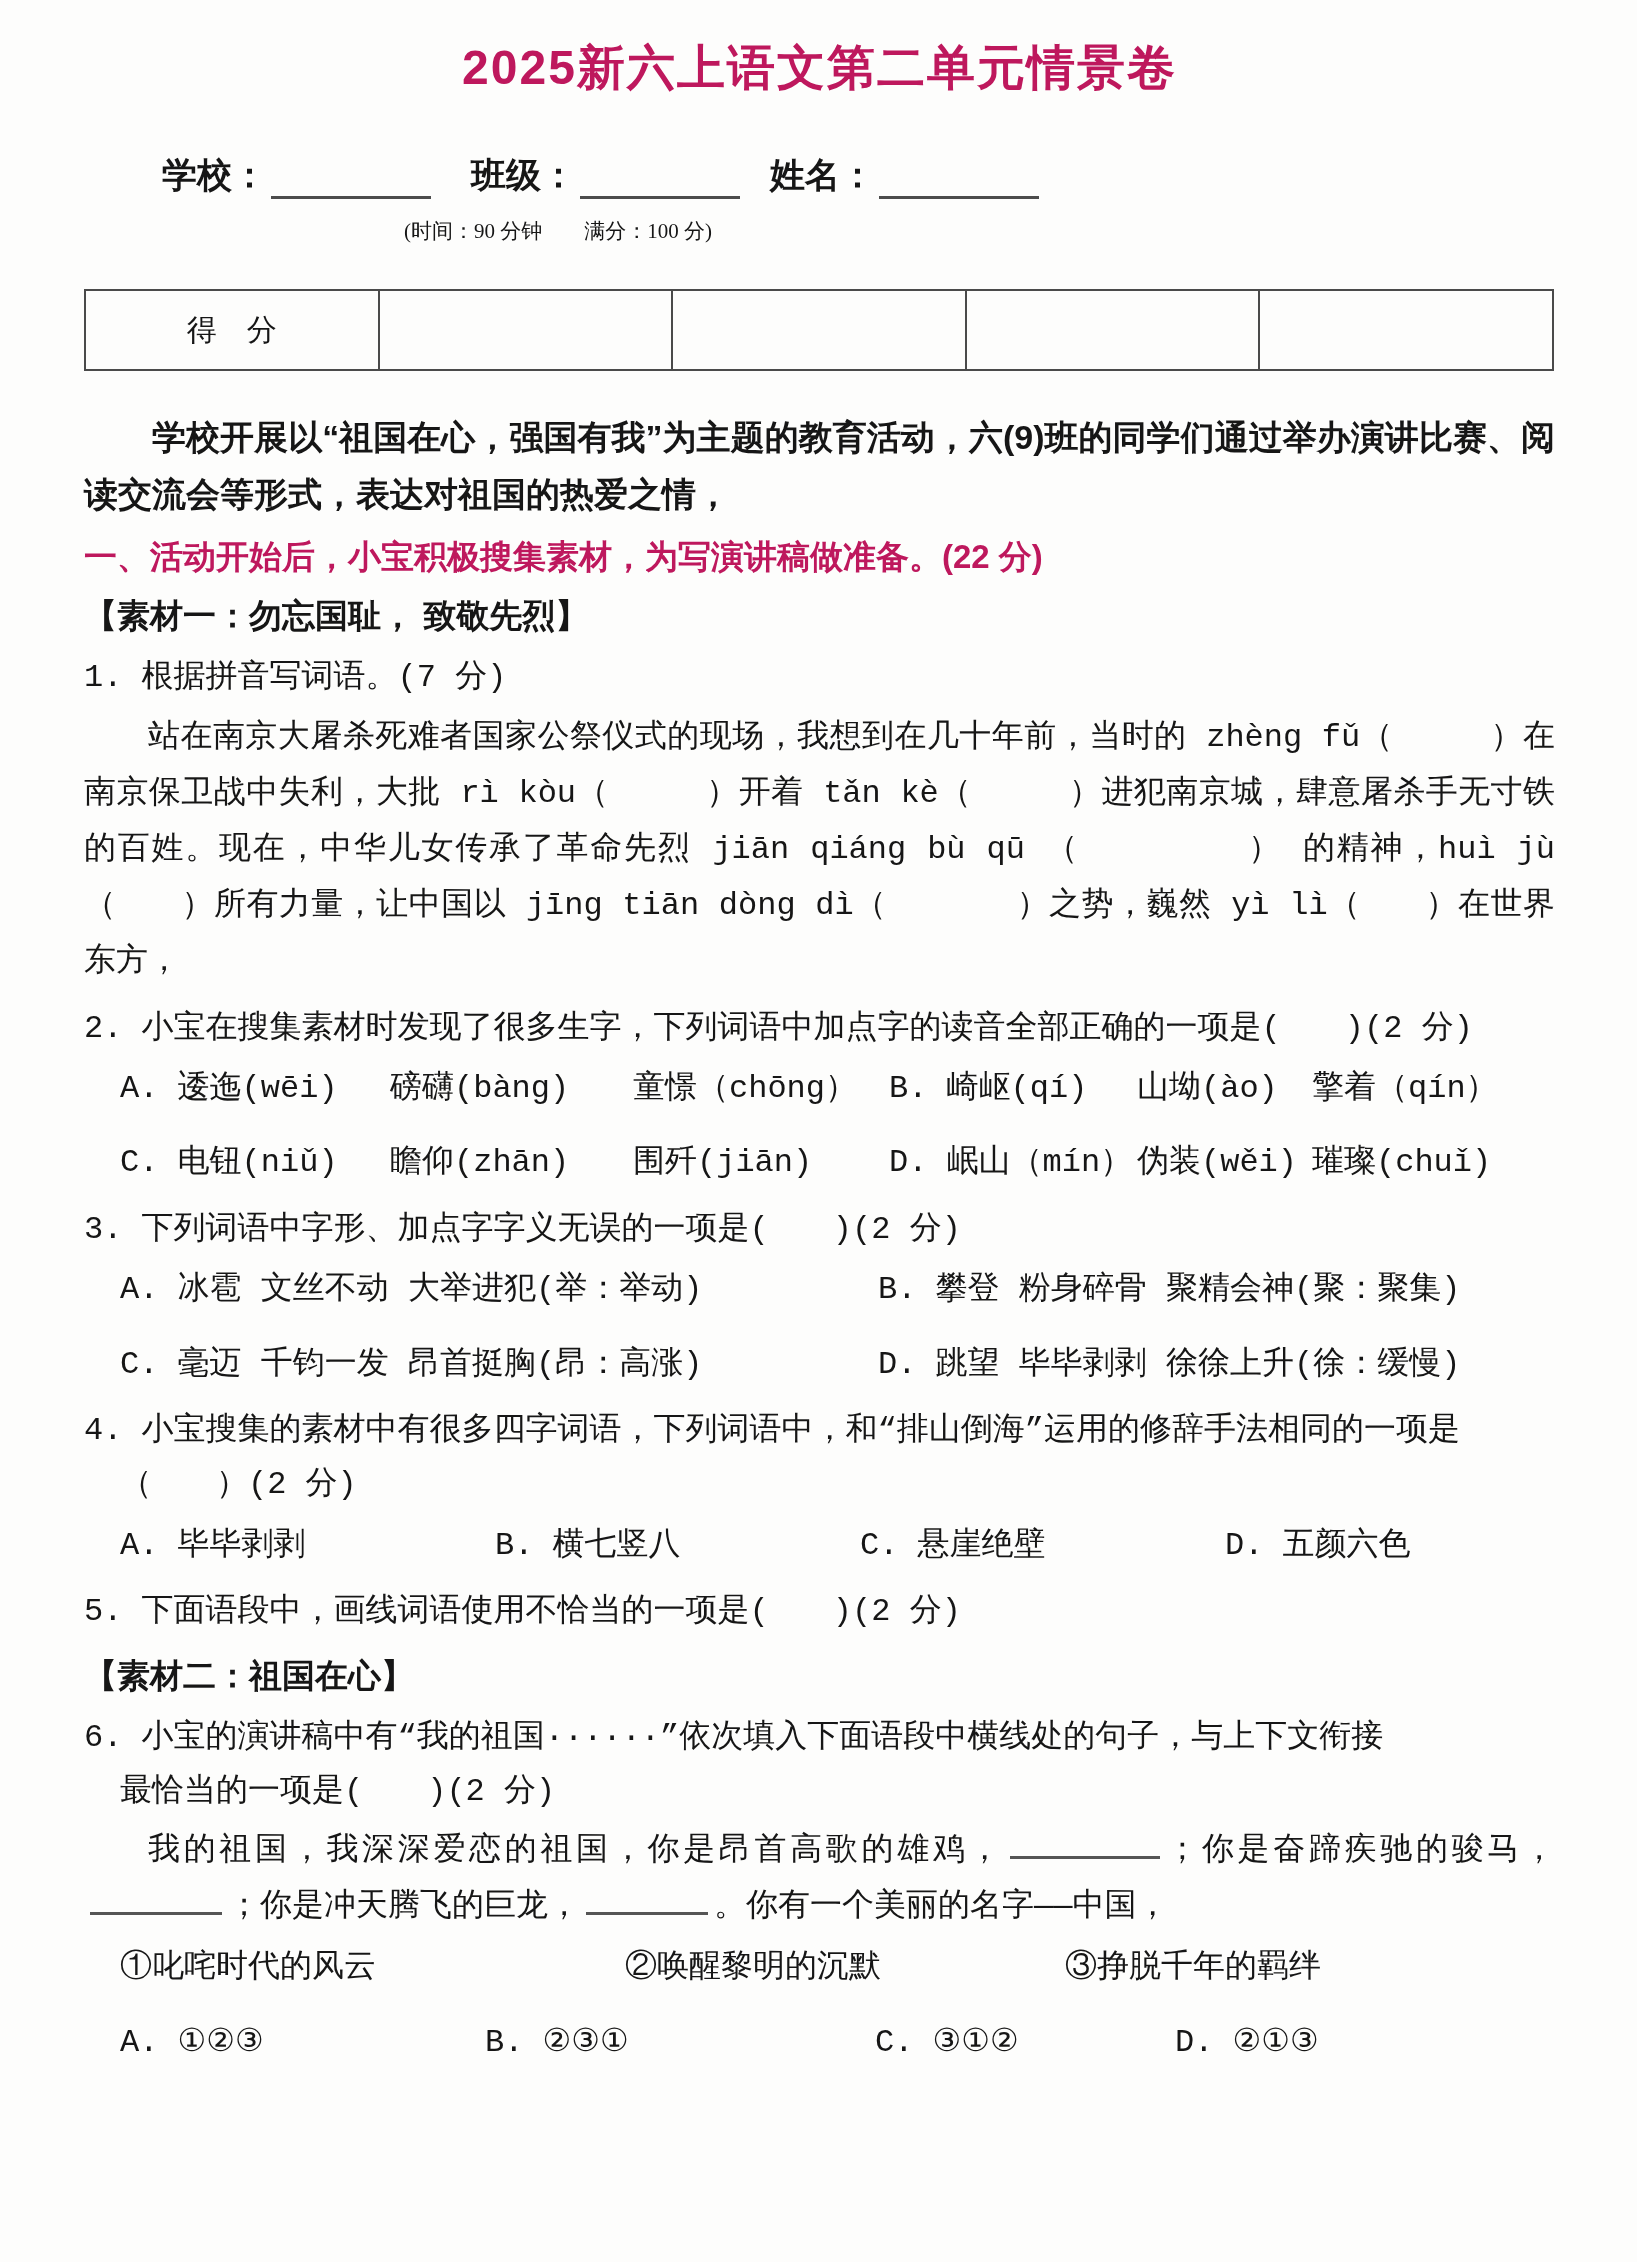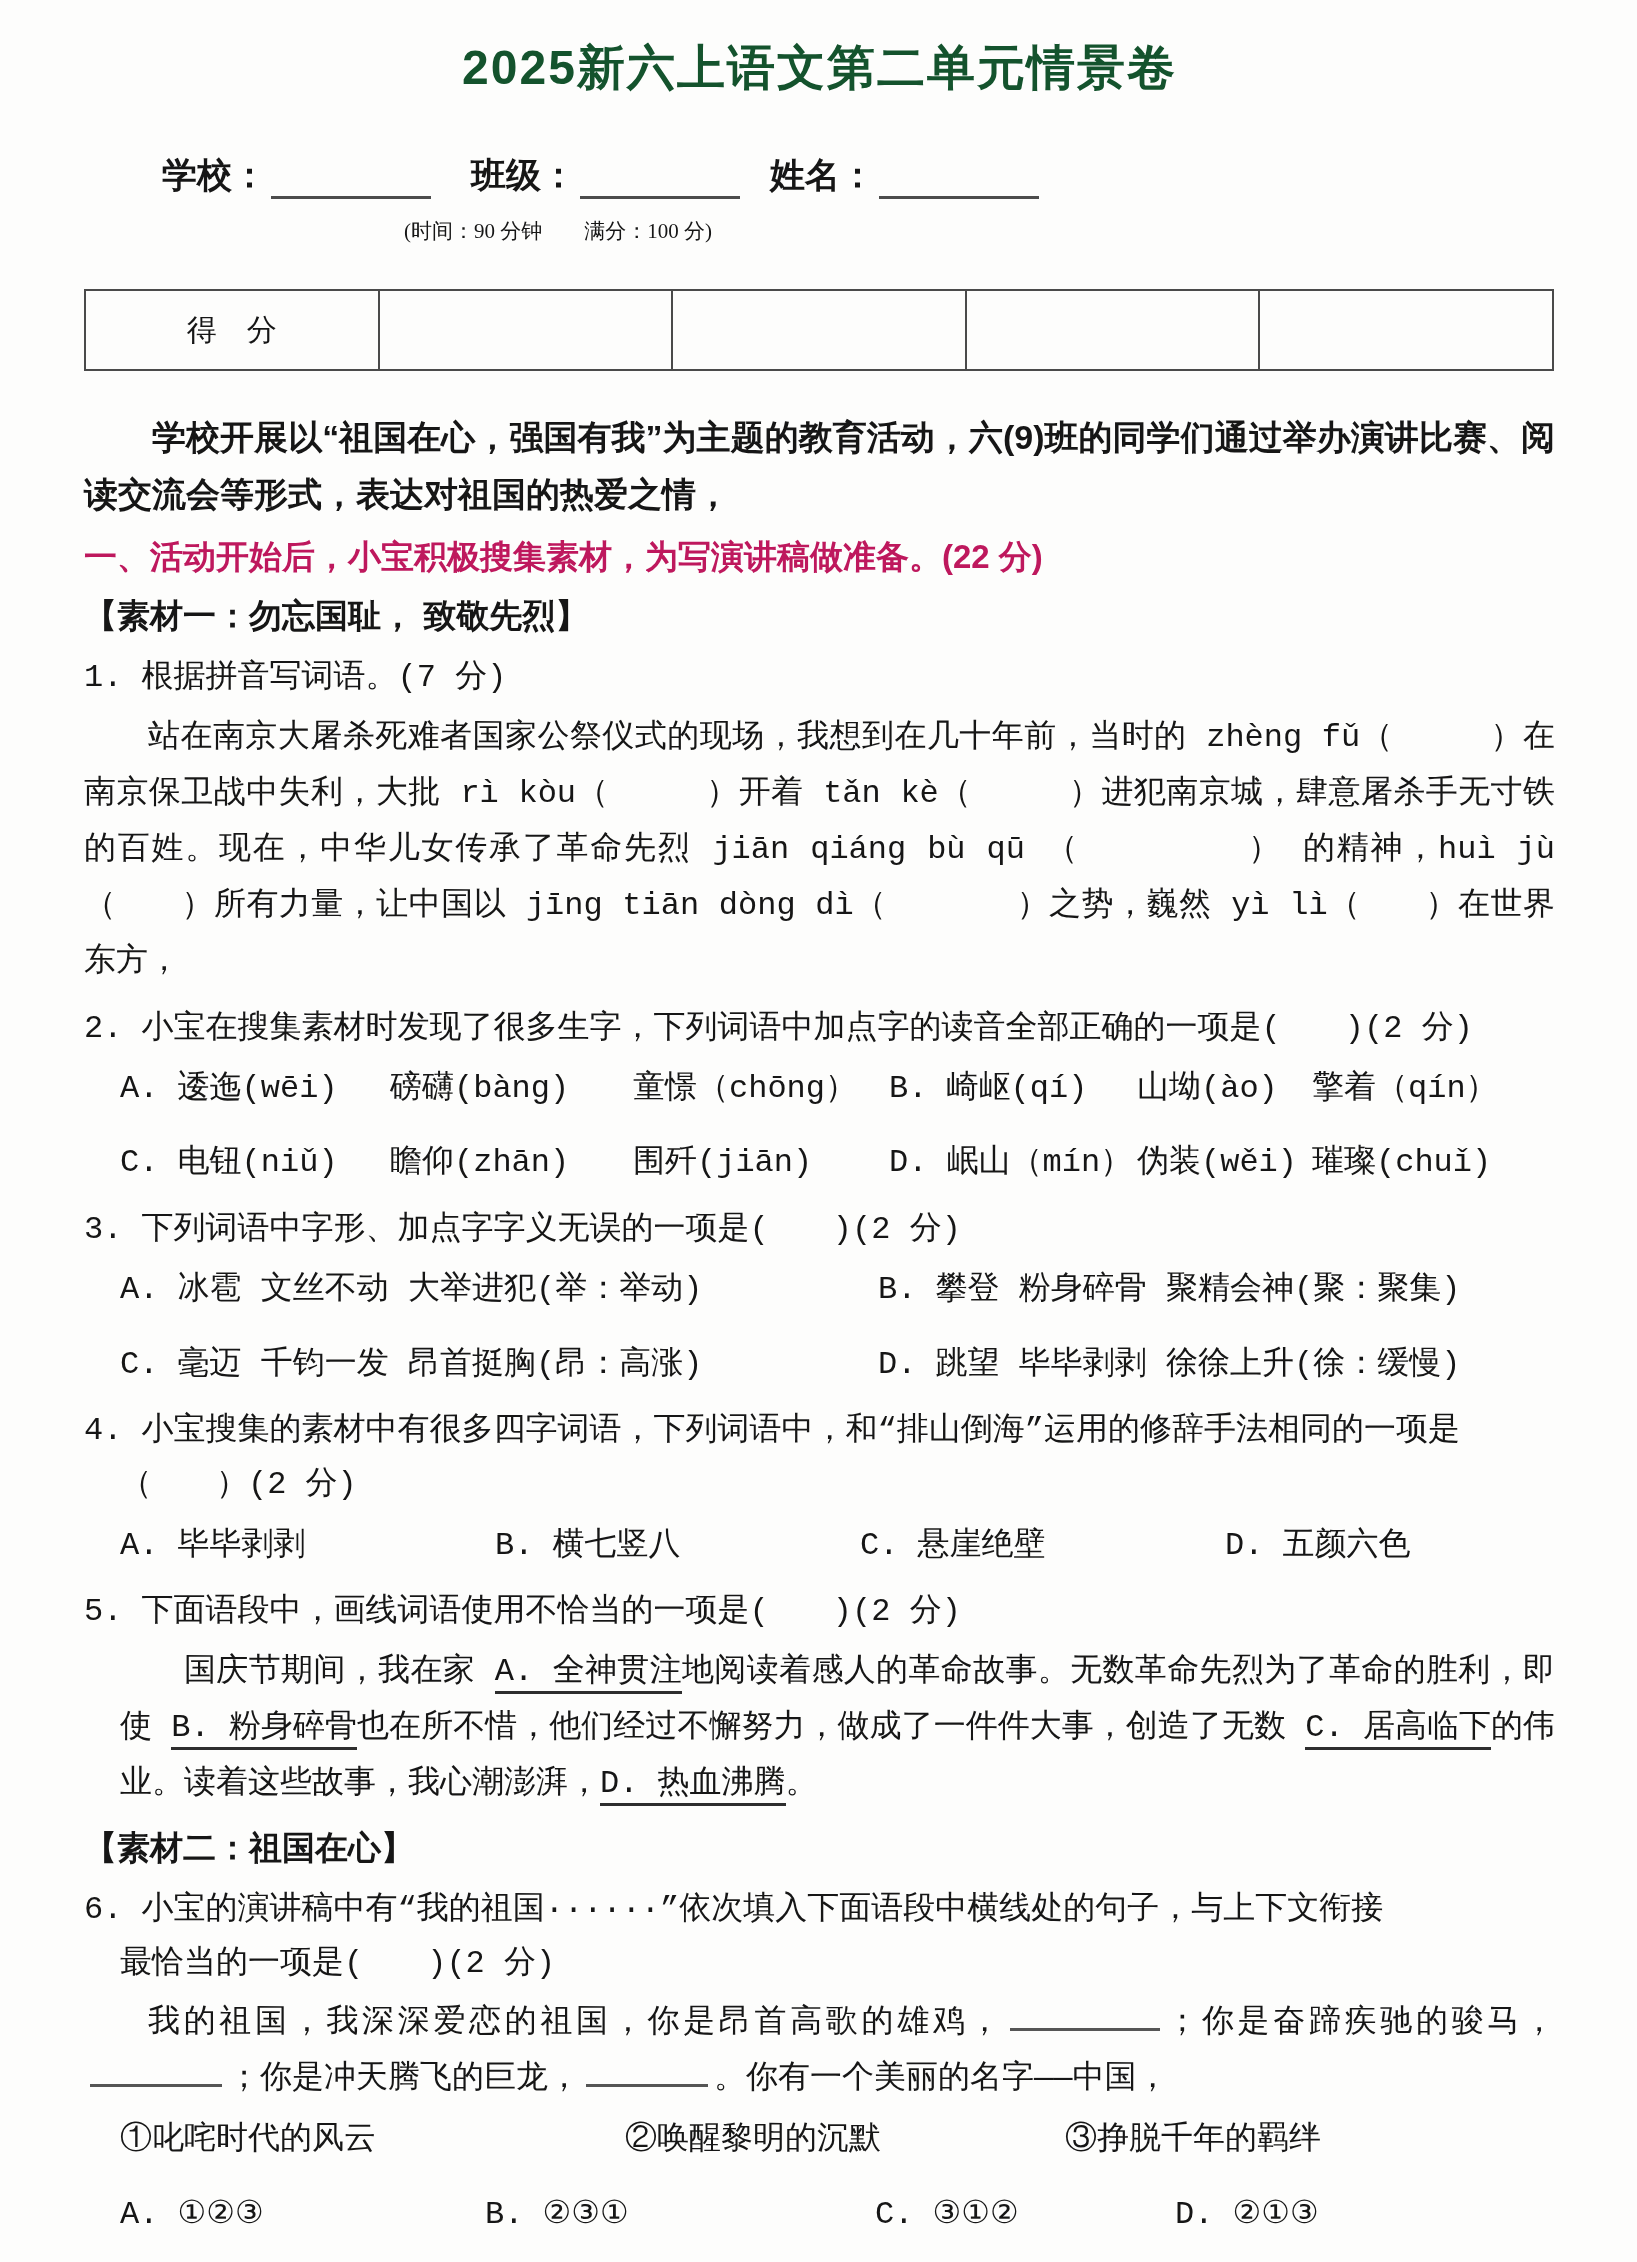--- a/index.html
+++ b/index.html
@@ -4,21 +4,21 @@
 <style>
   html,body { margin:0; padding:0; background:#e8e8e8; }
   .page {
     width:1637px; height:2262px; margin:0 auto; background:#fdfdfc;
     font-family:"Liberation Serif","DejaVu Serif",serif;
     color:#161616; position:relative; overflow:hidden; box-sizing:border-box;
     padding:30px 82px 0 84px;
   }
   .title {
     text-align:center; font-family:"Liberation Sans","DejaVu Sans",sans-serif;
-    font-weight:bold; font-size:48px; color:#14532d; letter-spacing:2px;
+    font-weight:bold; font-size:48px; color:#be185d; letter-spacing:2px;
     margin-top:6px;
   }
   .info-row {
     display:flex; align-items:flex-end; margin:52px 0 0 78px;
     font-size:35px; font-weight:600; font-family:"Liberation Sans","DejaVu Sans",sans-serif;
   }
   .blank {
     display:inline-block; border-bottom:3px solid #4c4c4c; height:1em;
     vertical-align:baseline;
   }
@@ -151,23 +151,20 @@
     <div class="opt-row">
       <span class="q4w">A. 毕毕剥剥</span>
       <span class="q4w1">B. 横七竖八</span>
       <span class="q4w2">C. 悬崖绝壁</span>
       <span>D. 五颜六色</span>
     </div>
   </div>
 
   <div class="q">
     <div class="stem">5. 下面语段中，画线词语使用不恰当的一项是(　　)(2 分)</div>
-    <div class="passage passage-ind">
-      <span>国庆节期间，我在家 </span><span class="uline">A. 全神贯注</span><span>地阅读着感人的革命故事。无数革命先烈为了革命的胜利，即使 </span><span class="uline">B. 粉身碎骨</span><span>也在所不惜，他们经过不懈努力，做成了一件件大事，创造了无数 </span><span class="uline">C. 居高临下</span><span>的伟业。读着这些故事，我心潮澎湃，</span><span class="uline">D. 热血沸腾</span><span>。</span>
-    </div>
   </div>
 
   <div class="mat-heading">【素材二：祖国在心】</div>
 
   <div class="q">
     <div class="stem">6. 小宝的演讲稿中有“我的祖国······”依次填入下面语段中横线处的句子，与上下文衔接</div>
     <div class="stem2">最恰当的一项是(　　)(2 分)</div>
     <div class="passage">
       <span>我的祖国，我深深爱恋的祖国，你是昂首高歌的雄鸡，</span><span class="blank fill"></span><span>；你是奋蹄疾驰的骏马，</span><span class="blank fill f2"></span><span>；你是冲天腾飞的巨龙，</span><span class="blank fill f3"></span><span>。你有一个美丽的名字——中国，</span>
     </div>

